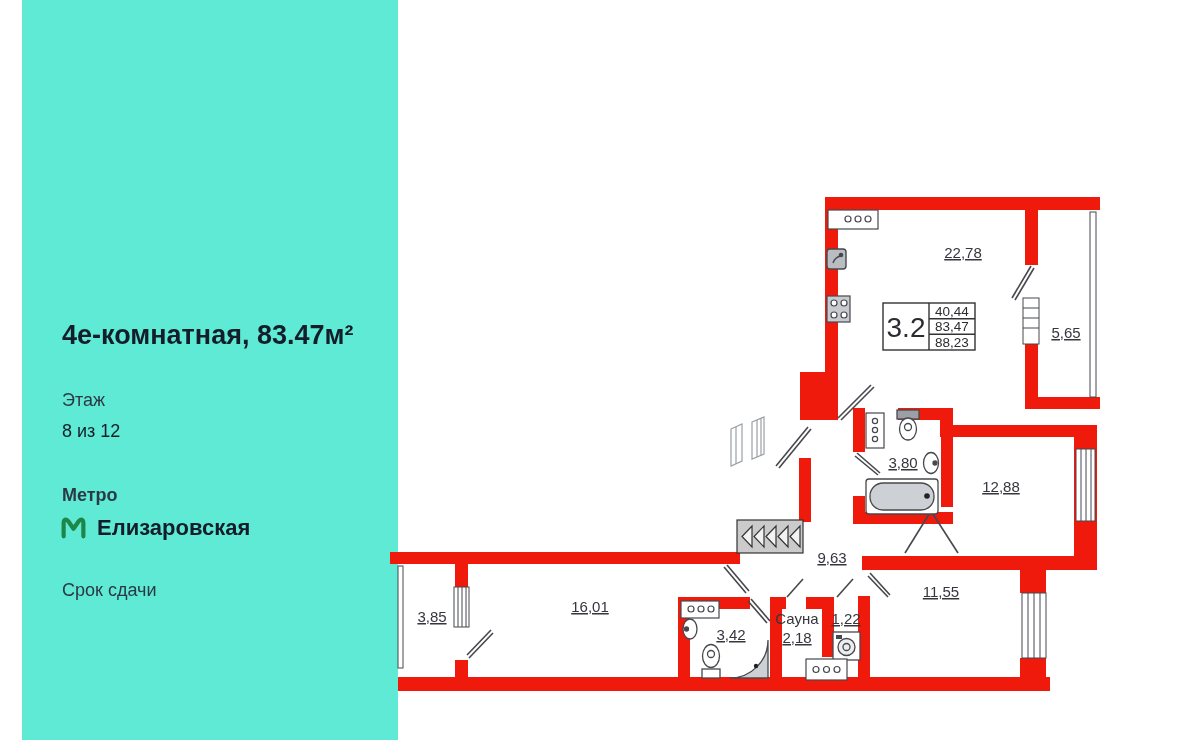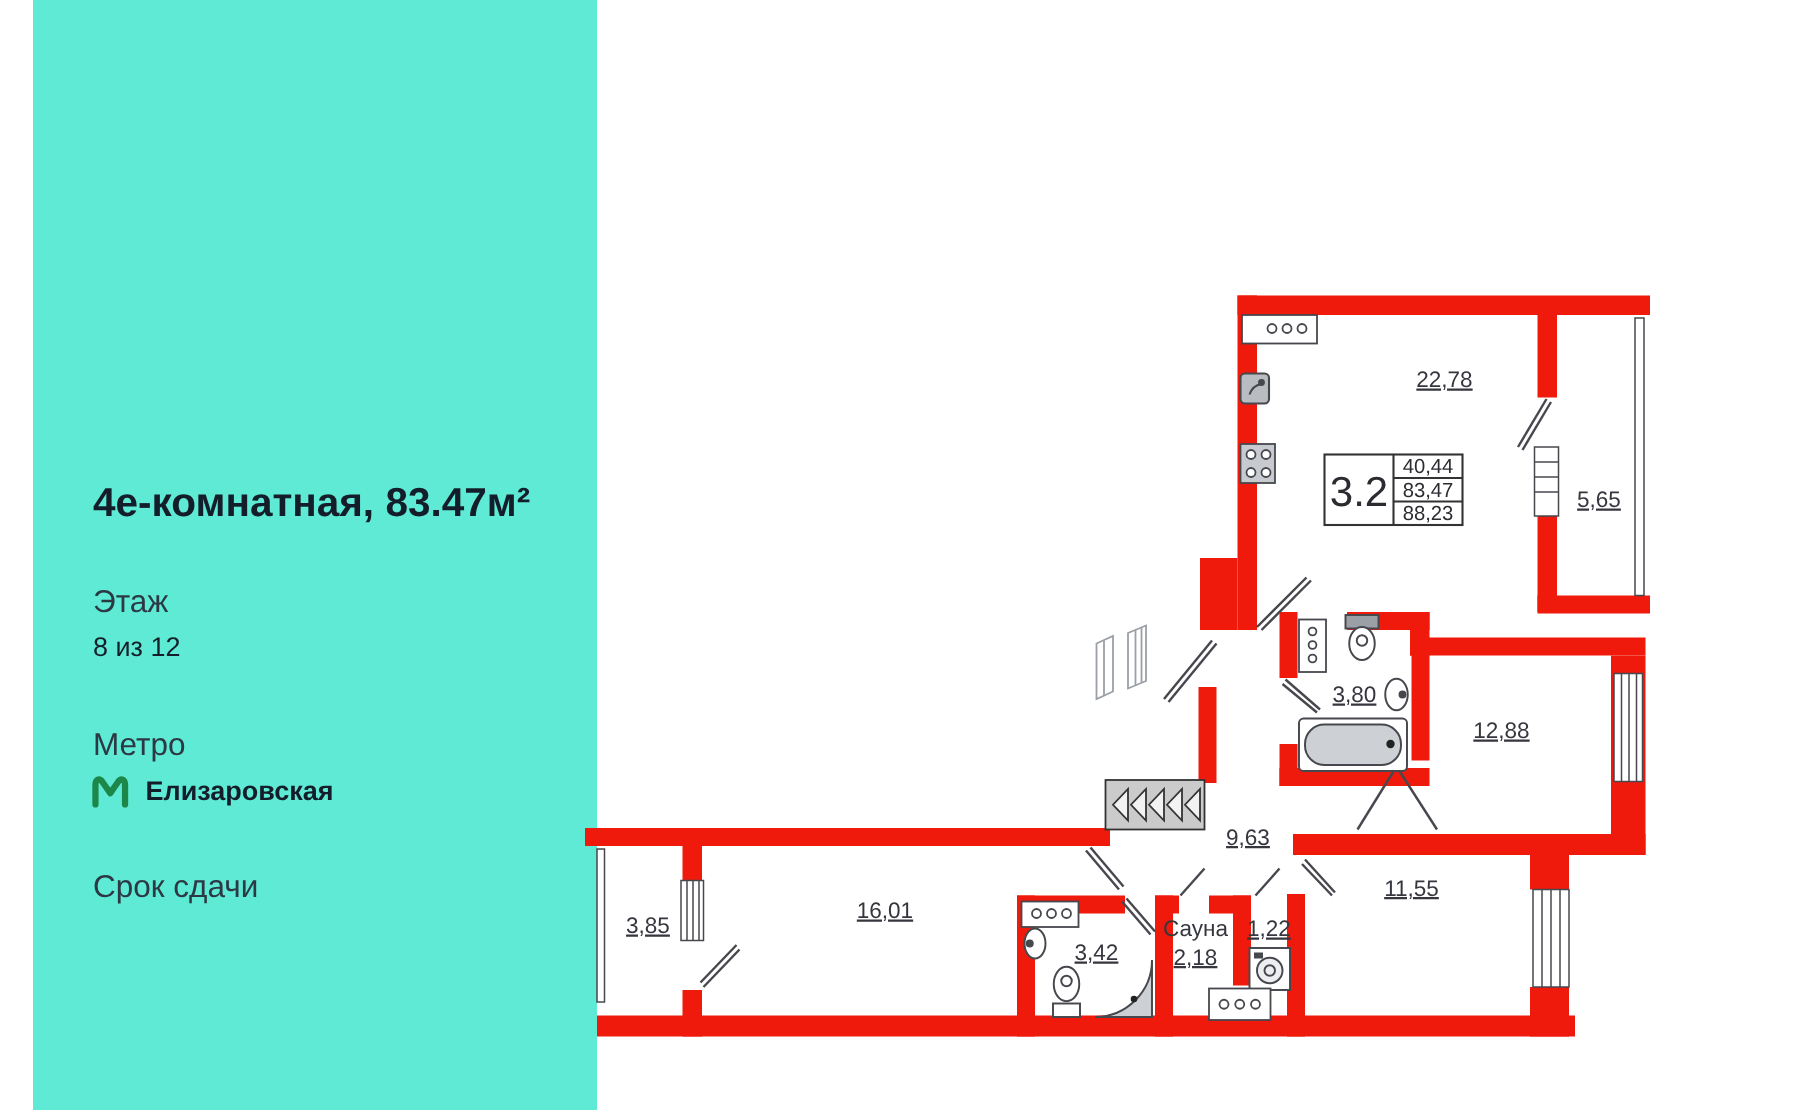--- a/index.html
+++ b/index.html
@@ -2,27 +2,27 @@
 <html><head>
 <meta charset="utf-8">
 <style>
   html,body{margin:0;padding:0;}
   body{
     width:1200px;height:740px;position:relative;background:#ffffff;
     font-family:"Liberation Sans",sans-serif;overflow:hidden;
   }
   .sidebar{position:absolute;left:0;top:0;width:376px;height:740px;background:#5eead4;margin-left:22px;}
   .title{position:absolute;left:40px;top:320px;font-size:27px;font-weight:700;color:#141e2a;}
-  .lbl{position:absolute;left:40px;font-size:21px;color:#2c3945;}
+  .lbl{position:absolute;left:40px;font-size:18px;color:#2c3945;}
   .val{position:absolute;left:40px;font-size:18px;font-weight:400;color:#141e2a;}
   .lbl-floor{top:390px;}
   .val-floor{top:421px;}
-  .lbl-metro{top:485px;}
+  .lbl-metro{top:485px;font-weight:bold;}
   .metro-row{position:absolute;left:38px;top:514px;display:flex;align-items:center;gap:10px;}
-  .metro-name{font-size:18px;font-weight:700;color:#141e2a;}
+  .metro-name{font-size:22px;font-weight:700;color:#141e2a;}
   .lbl-deadline{top:580px;text-align:center;}
   .val-deadline{top:613px;}
   .plan{position:absolute;left:0;top:0;}
   svg text{font-family:"Liberation Sans",sans-serif;}
 </style>
 </head>
 <body>
 
 <div class="sidebar">
   <div class="title">4е-комнатная, 83.47м²</div>

